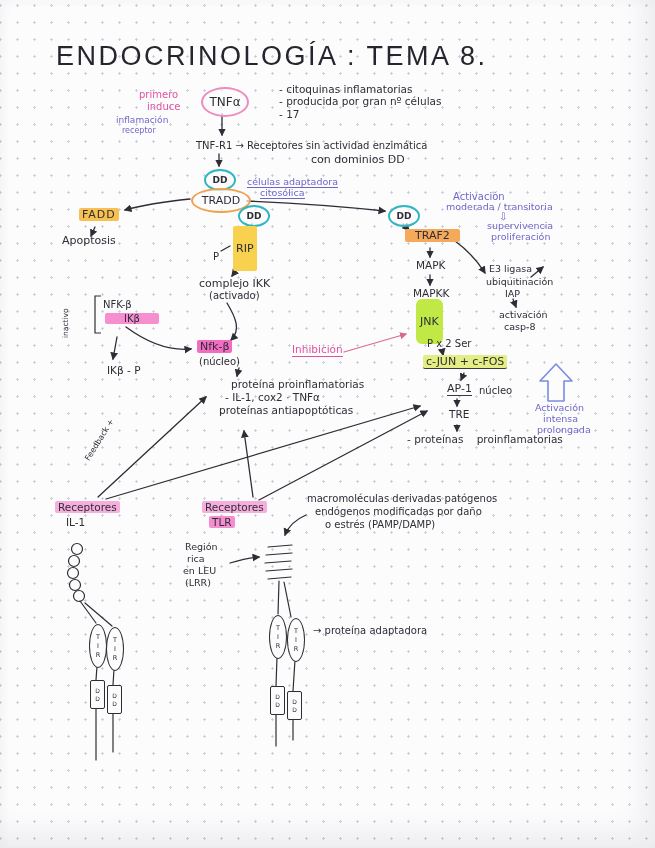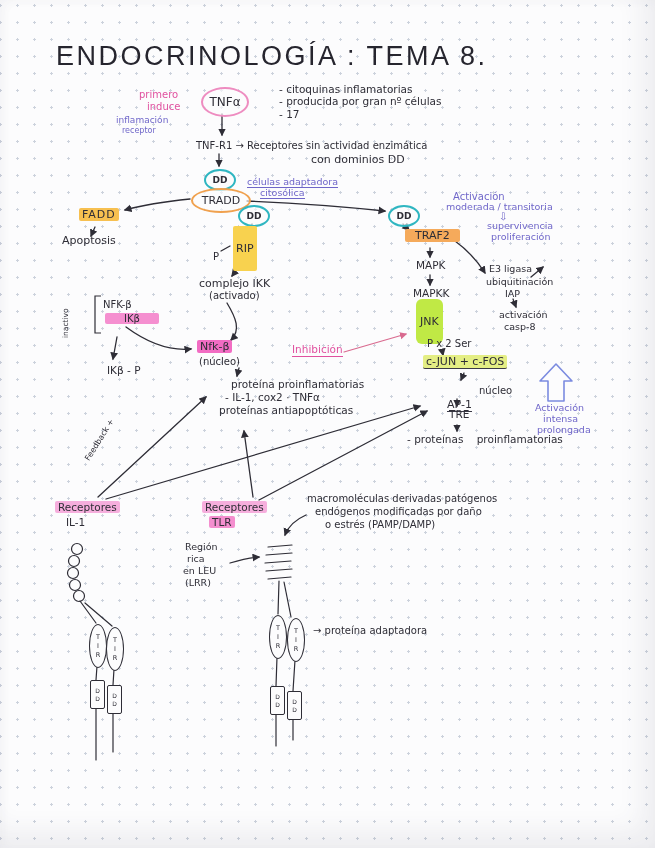--- a/index.html
+++ b/index.html
@@ -17,21 +17,21 @@
   .purple{color:#6f66c9;}
   .hl-y{background:#f8d24f;padding:16px 3px;border-radius:2px;}
   .hl-o{background:#f5aa5b;padding:0 10px;border-radius:2px;}
   .hl-fadd{background:#f7c050;padding:0 3px;border-radius:2px;letter-spacing:1px;}
   .hl-g{background:#c0e945;padding:16px 4px;border-radius:6px;}
   .hl-m{background:#f26cc3;padding:0 3px;border-radius:2px;}
   .hl-ml{background:#f58fd0;padding:0 19px;border-radius:2px;}
   .hl-lime{background:#e4ee84;padding:0 3px;border-radius:2px;border-bottom:1.5px solid #3a3946;}
   .hl-pl{background:#f6aedd;padding:0 3px;border-radius:2px;}
   .hl-p{background:#f48fcf;padding:0 3px;border-radius:2px;}
-  .ul{border-bottom:1.4px solid #3a3946;margin-top:16px;}
+  .ul{border-bottom:1.4px solid #3a3946;}
   .ul-purple{border-bottom:1px solid #6f66c9;}
   .ul-pink{border-bottom:1.2px solid #e0519f;}
   .oval{position:absolute;display:flex;align-items:center;justify-content:center;border-radius:50%;background:rgba(252,252,253,.65);}
   .ddbox{position:absolute;display:flex;align-items:center;justify-content:center;border:1.3px solid #2e2d36;border-radius:2px;background:#fcfcfd;}
   .vtext{writing-mode:vertical-rl;text-orientation:upright;letter-spacing:1px;}
   .rot{transform-origin:left top;}
   svg{position:absolute;left:0;top:0;}
   .title{font-family:"Liberation Sans","DejaVu Sans",sans-serif;letter-spacing:2.5px;font-size:27px;color:#26252e;}
 </style>
 </head>

